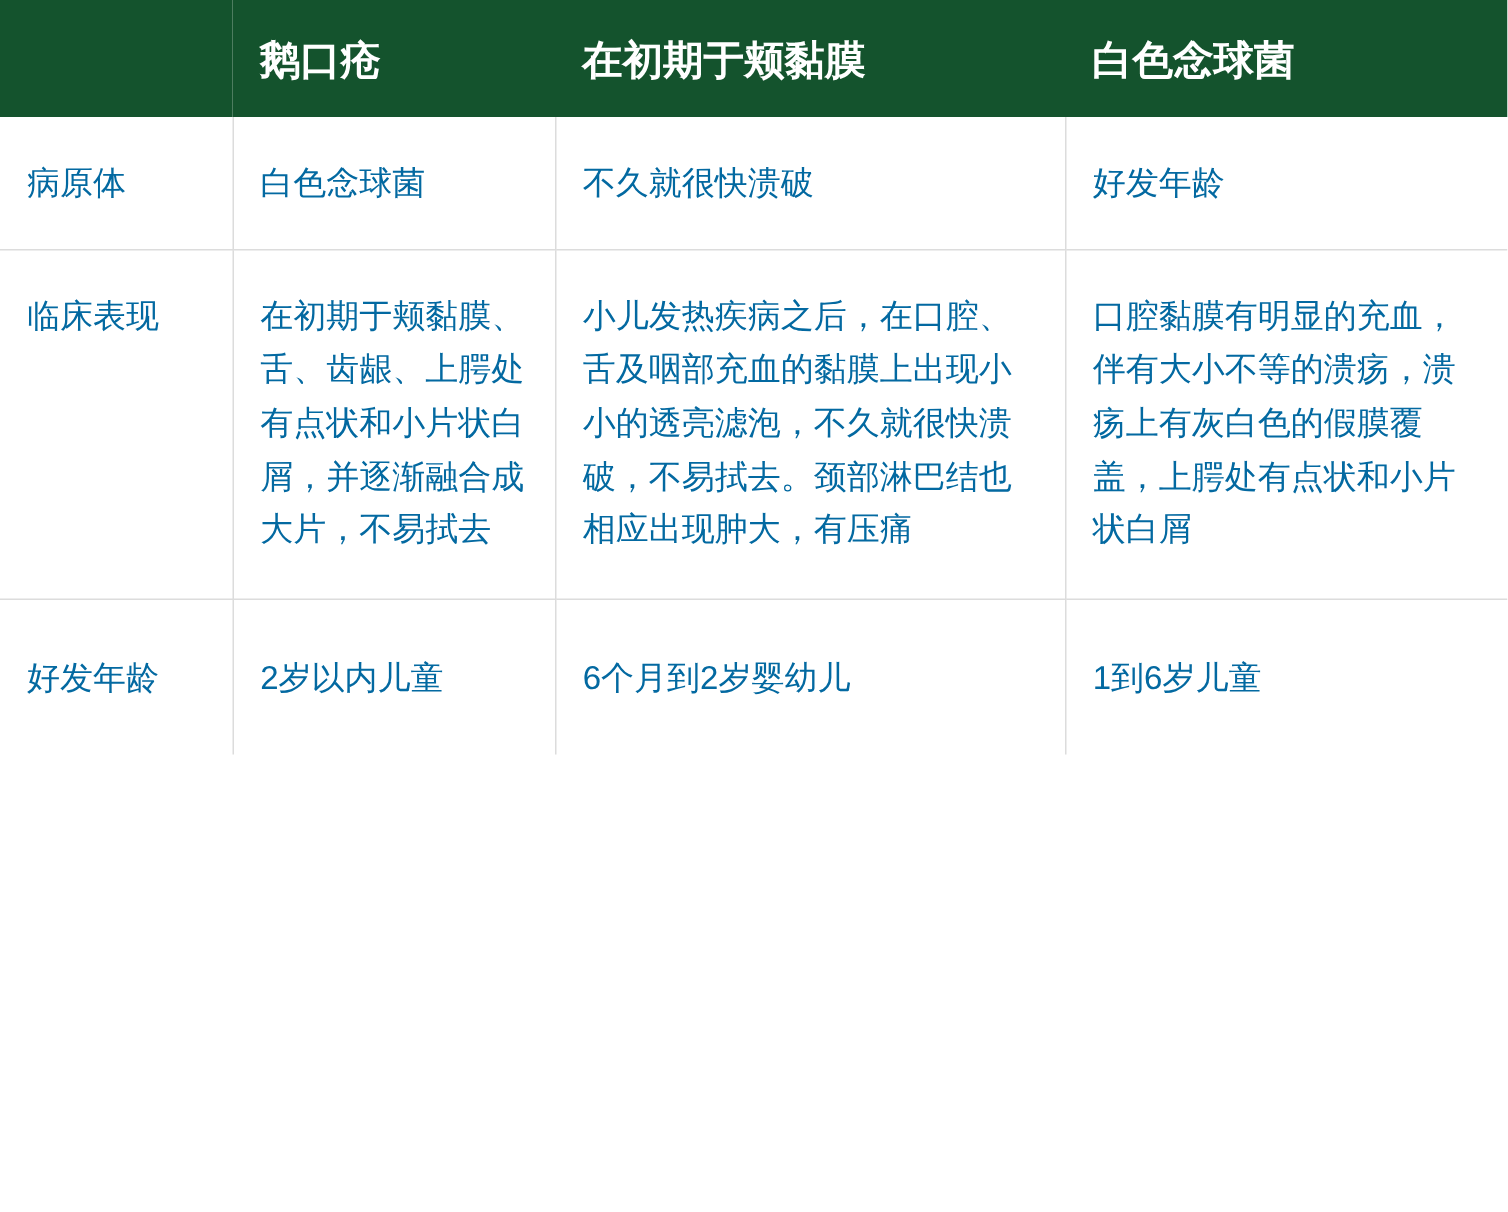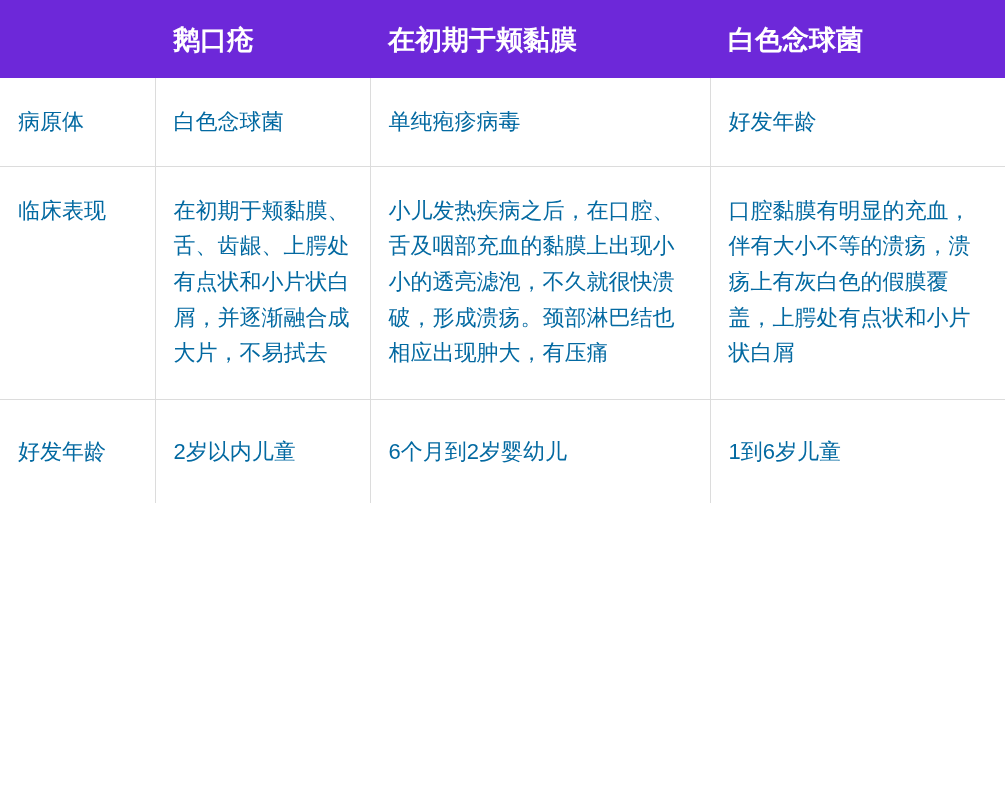--- a/index.html
+++ b/index.html
@@ -19,21 +19,21 @@
     border-collapse: collapse;
     table-layout: fixed;
   }
   .comparison-table th,
   .comparison-table td {
     vertical-align: top;
     text-align: left;
   }
   
   thead tr {
-    background: #6d28d9;
+    background: #14532d;
   }
   thead th {
     color: #ffffff;
     font-size: 27px;
     font-weight: bold;
     padding: 22px 0 20px 0;
     border: none;
   }
   th.col-label {
     width: 155px;
@@ -107,35 +107,35 @@
   </thead>
   <tbody>
     <tr class="row-pathogen">
       <td class="row-label">
         <span class="cell-text">病原体</span>
       </td>
       <td>
         <span class="cell-text">白色念球菌</span>
       </td>
       <td>
-        <span class="cell-text">单纯疱疹病毒</span>
+        <span class="cell-text">不久就很快溃破</span>
       </td>
       <td>
         <span class="cell-text">好发年龄</span>
       </td>
     </tr>
     <tr class="row-clinical">
       <td class="row-label">
         <span class="cell-text">临床表现</span>
       </td>
       <td>
         <span class="cell-text">在初期于颊黏膜、舌、齿龈、上腭处有点状和小片状白屑，并逐渐融合成大片，不易拭去</span>
       </td>
       <td>
-        <span class="cell-text">小儿发热疾病之后，在口腔、舌及咽部充血的黏膜上出现小小的透亮滤泡，不久就很快溃破，形成溃疡。颈部淋巴结也相应出现肿大，有压痛</span>
+        <span class="cell-text">小儿发热疾病之后，在口腔、舌及咽部充血的黏膜上出现小小的透亮滤泡，不久就很快溃破，不易拭去。颈部淋巴结也相应出现肿大，有压痛</span>
       </td>
       <td>
         <span class="cell-text">口腔黏膜有明显的充血，伴有大小不等的溃疡，溃疡上有灰白色的假膜覆盖，上腭处有点状和小片状白屑</span>
       </td>
     </tr>
     <tr class="row-age">
       <td class="row-label">
         <span class="cell-text">好发年龄</span>
       </td>
       <td>

